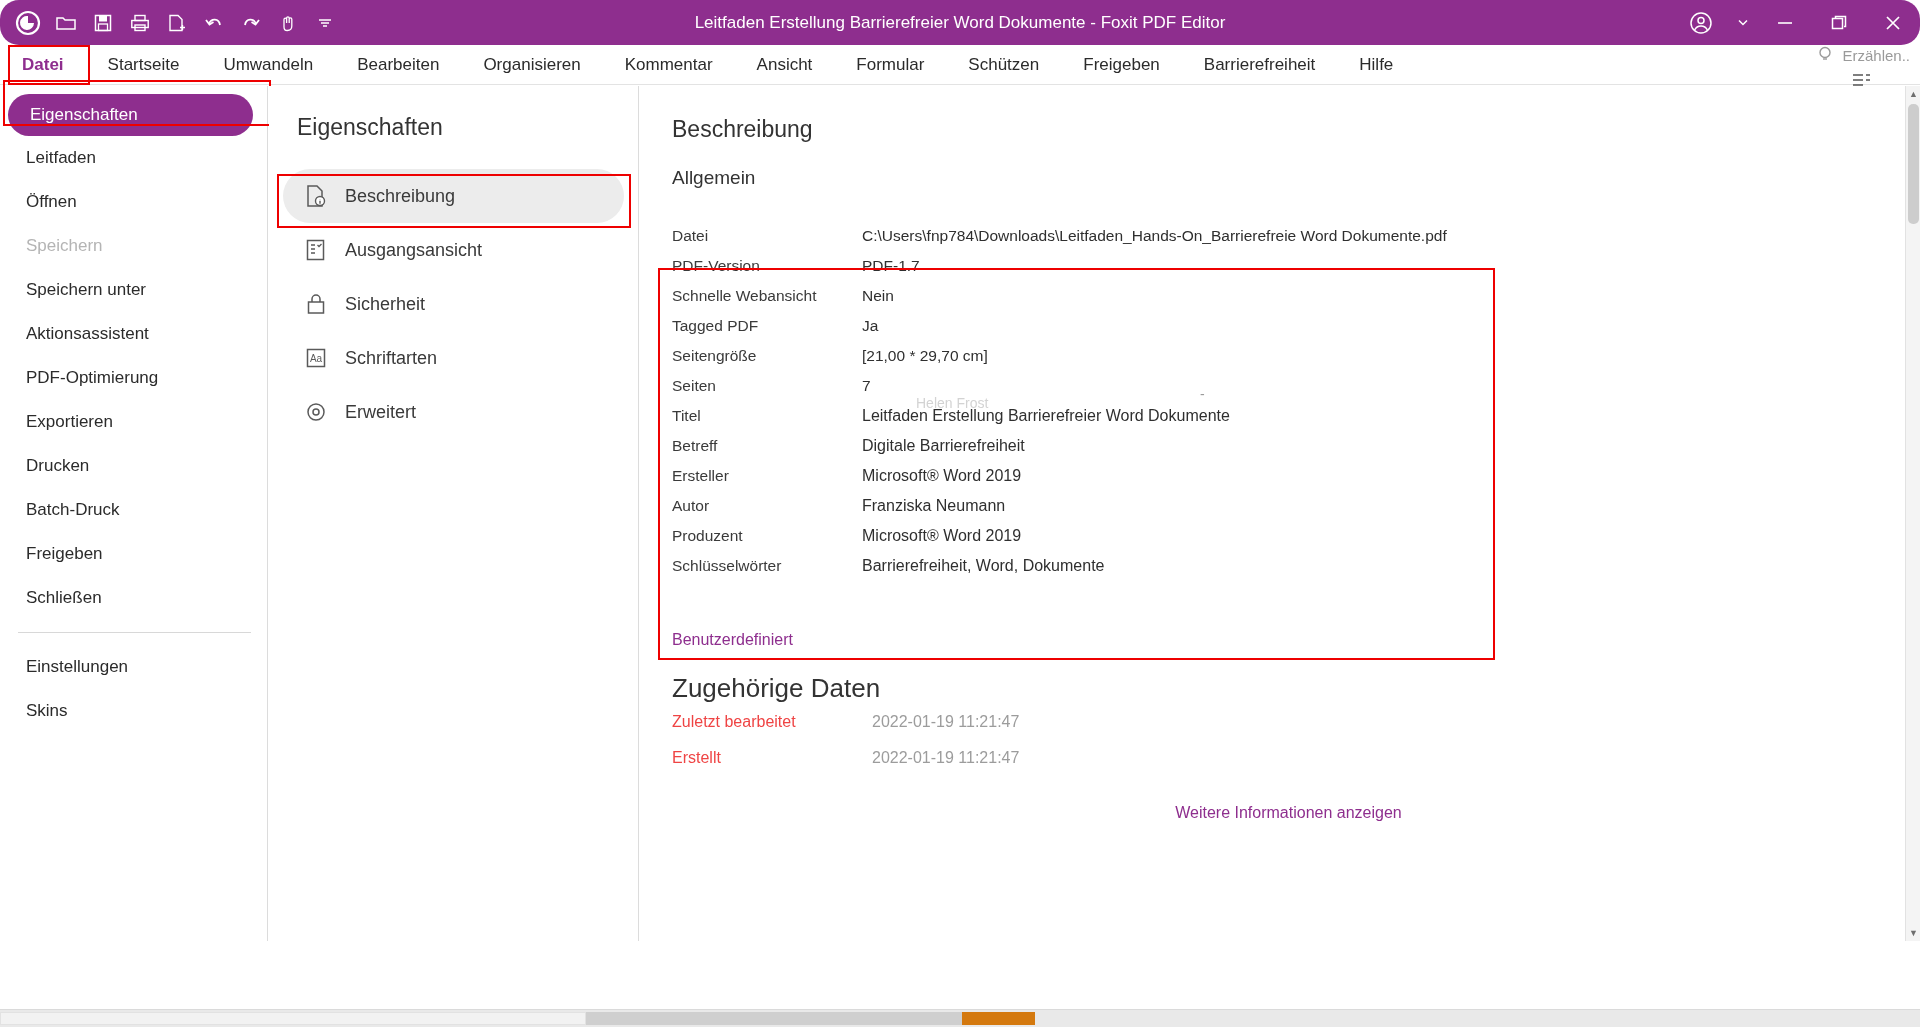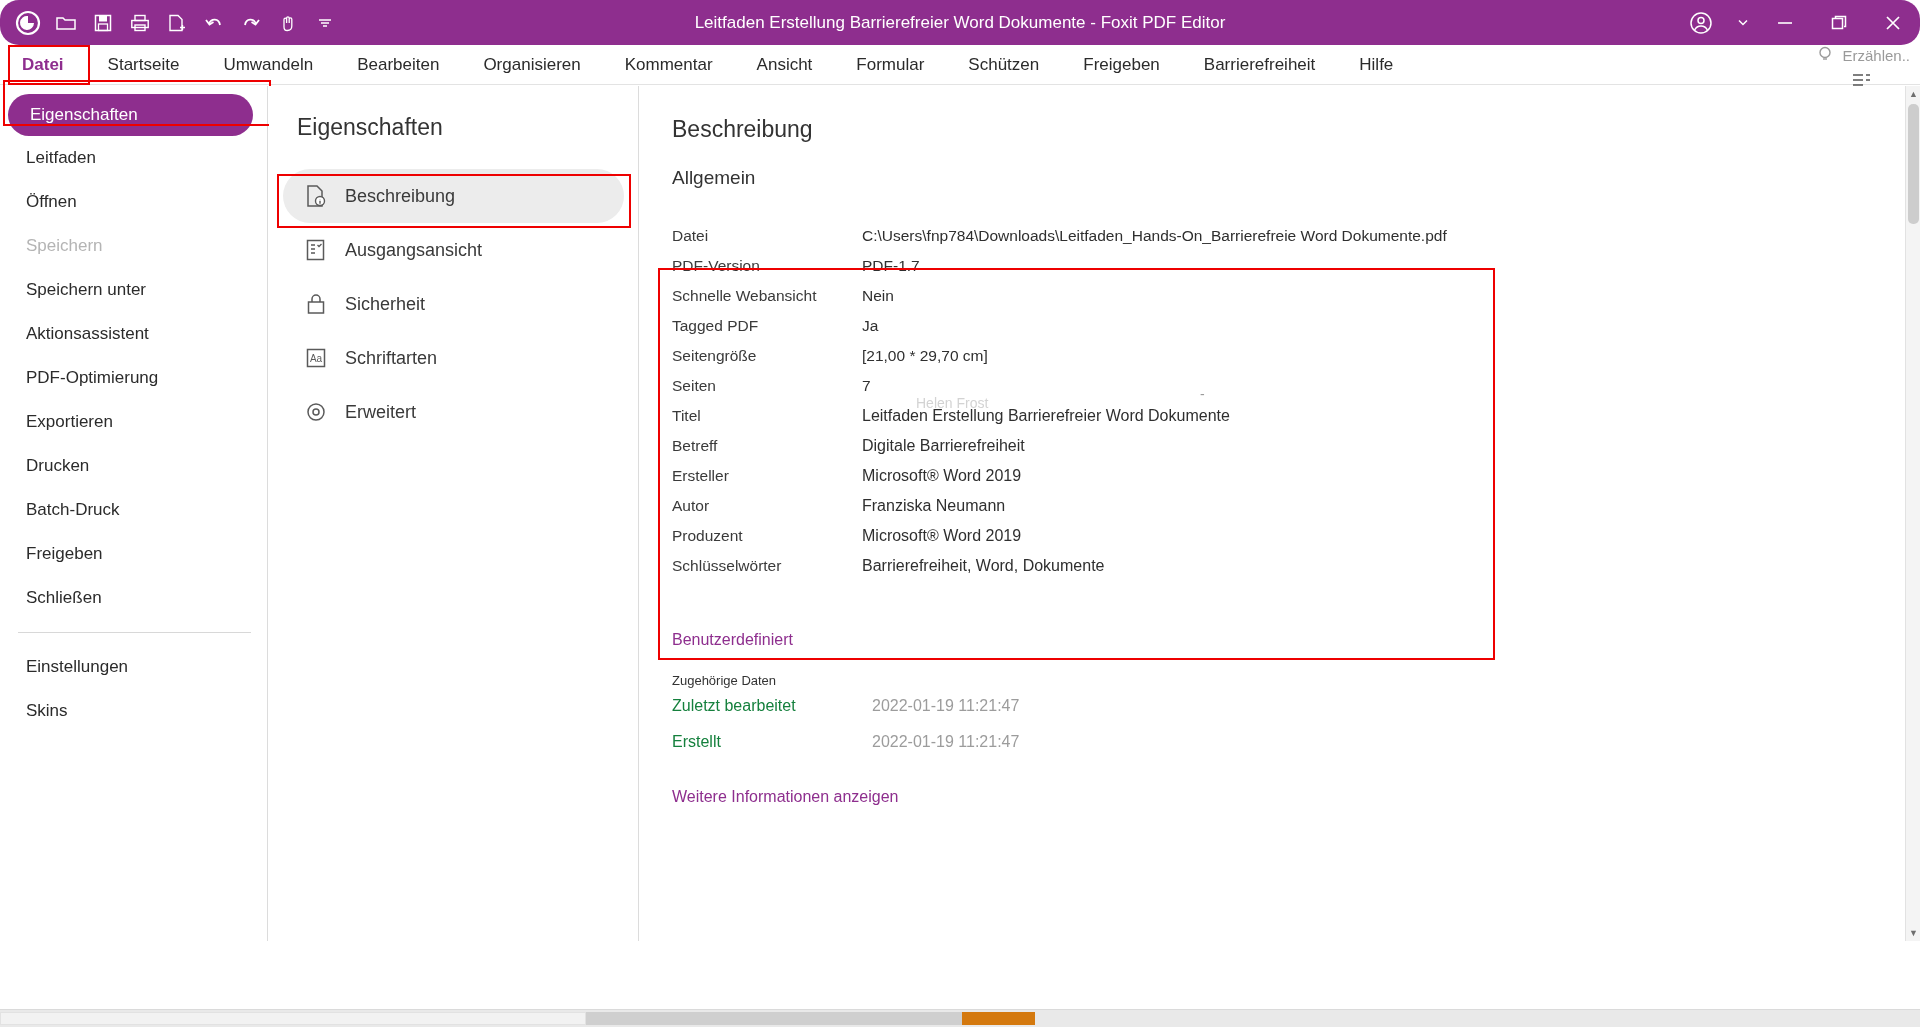--- a/index.html
+++ b/index.html
@@ -197,25 +197,25 @@
     left: 560px; top: 300px;
     font-size: 14px; color: #9b9b9b;
   }
 
   .link {
     color: #8e2e8e;
     font-size: 16px;
     text-decoration: none;
   }
   .cust-link { padding: 38px 0 0 32px; }
-  .rel-title { font-size: 13px; color: #333; padding: 24px 0 0 32px; }
+  .rel-title { font-size: 26px; color: #333; padding: 24px 0 0 32px; }
   .rel-row { display: flex; align-items: center; height: 36px; padding-left: 32px; }
-  .rel-label { width: 200px; font-size: 16px; color: #15803d; }
+  .rel-label { width: 200px; font-size: 16px; color: #ef4444; }
   .rel-value { font-size: 16px; color: #9c9c9c; }
-  .more-link { padding: 28px 0 0 32px; }
+  .more-link { padding: 28px 0 0 32px; text-align: center; }
 
   
   .vscroll {
     position: absolute; right: 0; top: 86px;
     width: 15px; height: 855px;
     background: #f4f4f4;
     border-left: 1px solid #e2e2e2;
   }
   .vscroll .arrow-up, .vscroll .arrow-down {
     position: absolute; left: 0; width: 15px; height: 16px;

